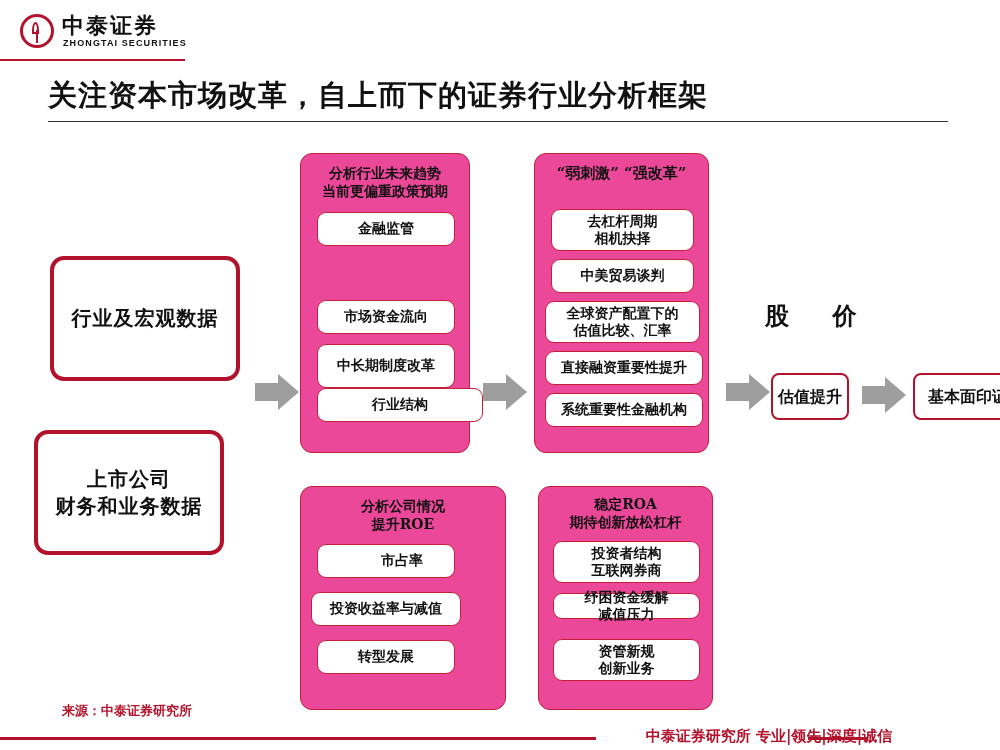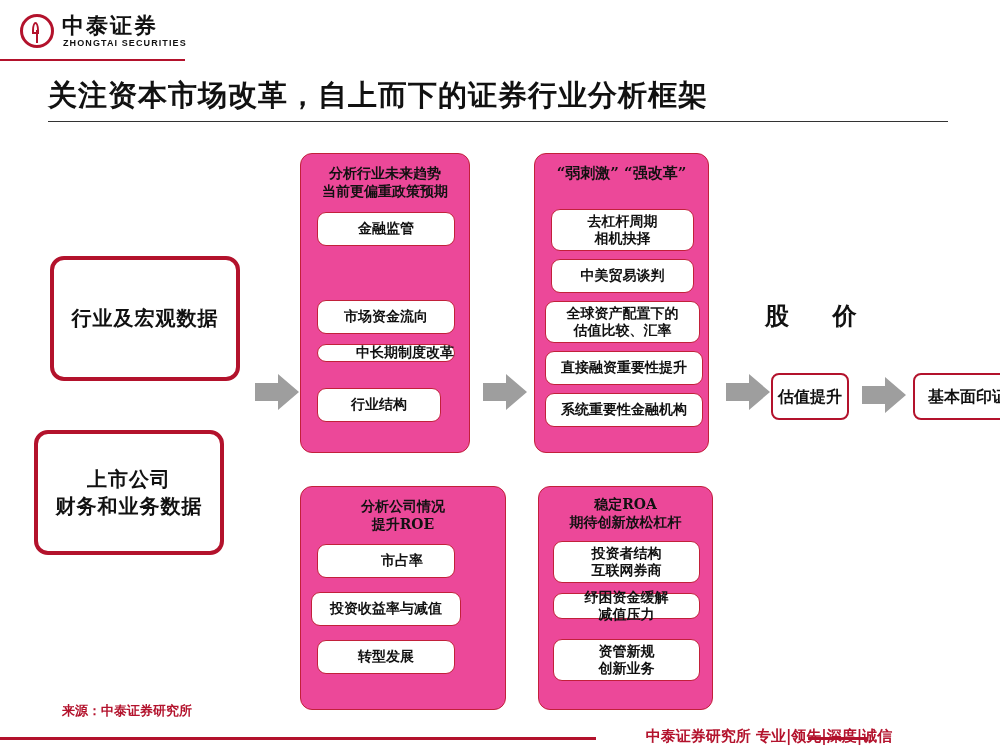--- a/index.html
+++ b/index.html
@@ -229,24 +229,24 @@
 
   <div class="group-box" style="left:300px; top:145px; width:170px; height:300px;">
     <div class="group-title" style="top:10px;">分析行业未来趋势
 当前更偏重政策预期</div>
     <div class="item-box" style="left:16px; top:58px; width:138px; height:34px;">
       <span>金融监管</span>
     </div>
     <div class="item-box" style="left:16px; top:146px; width:138px; height:34px;">
       <span>市场资金流向</span>
     </div>
-    <div class="item-box" style="left:16px; top:190px; width:138px; height:18px;justify-content:flex-end;">
+    <div class="item-box" style="left:16px; top:190px; width:138px; height:44px;">
       <span>中长期制度改革</span>
     </div>
-    <div class="item-box" style="left:16px; top:234px; width:124px; height:34px;text-align:right;">
+    <div class="item-box" style="left:16px; top:234px; width:166px; height:34px;text-align:right;">
       <span>行业结构</span>
     </div>
   </div>
 
   <div class="group-box" style="left:300px; top:478px; width:206px; height:224px;">
     <div class="group-title" style="top:10px;">分析公司情况
 提升ROE</div>
     <div class="item-box" style="left:16px; top:57px; width:138px; height:34px;padding-left:32px;">
       <span>市占率</span>
     </div>

